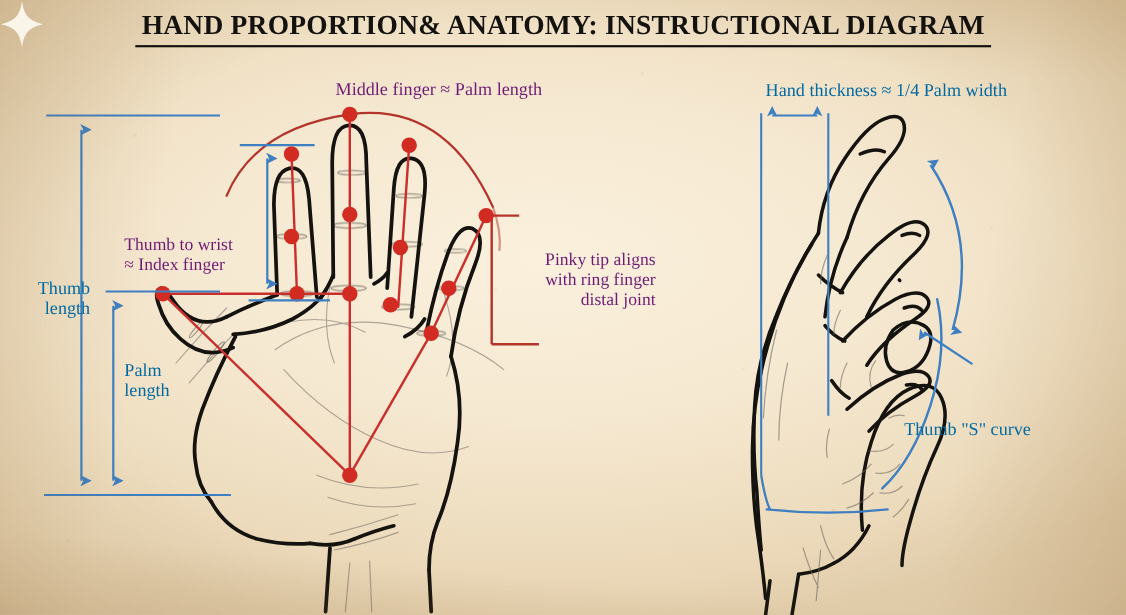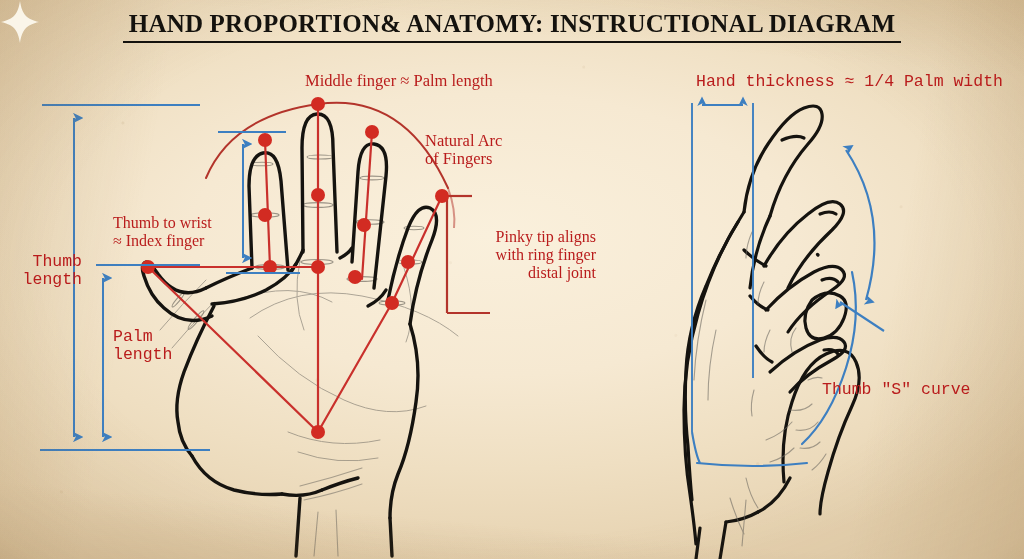--- a/index.html
+++ b/index.html
@@ -57,22 +57,22 @@
     padding: 0 6px 3px 6px;
     white-space: pre;
   }
 
   
   .lbl {
     position: absolute;
     line-height: 1.12;
     white-space: pre-line;
   }
-  .lbl-red  { color: #b91c1c; }
-  .lbl-dark { color: #b91c1c; font-family: Liberation Mono, monospace; }
+  .lbl-red  { color: #701a75; }
+  .lbl-dark { color: #0369a1; }
   .s17 { font-size: 16.5px; }
   .s16 { font-size: 16px; }
   .ta-c { text-align: right; }
   .ta-l { text-align: left; }
 
   
   #sparkle { position: absolute; right: 28px; bottom: 22px; width: 40px; height: 44px; }
 </style>
 </head>
 <body>
@@ -320,22 +320,20 @@
   </svg>
 
   <div class="paper-vignette"></div>
 
   <div id="title-bar">
     <span id="title-text">HAND PROPORTION&amp; ANATOMY: INSTRUCTIONAL DIAGRAM</span>
   </div>
 
   <div class="lbl lbl-red s17 ta-l" style="left:305px; top:72px;">Middle finger ≈ Palm length</div>
 
-  <div class="lbl lbl-red s17 ta-l" style="left:425px; top:132px;">Natural Arc
-of Fingers</div>
 
   <div class="lbl lbl-red s16 ta-l" style="left:113px; top:214px;">Thumb to wrist
 ≈ Index finger</div>
 
   <div class="lbl lbl-red s16 ta-c" style="left:462px; top:228px; width:134px;">Pinky tip aligns
 with ring finger
 distal joint</div>
 
   <div class="lbl lbl-dark s17 ta-c" style="left:20px; top:253px; width:62px;">Thumb
 length</div>

